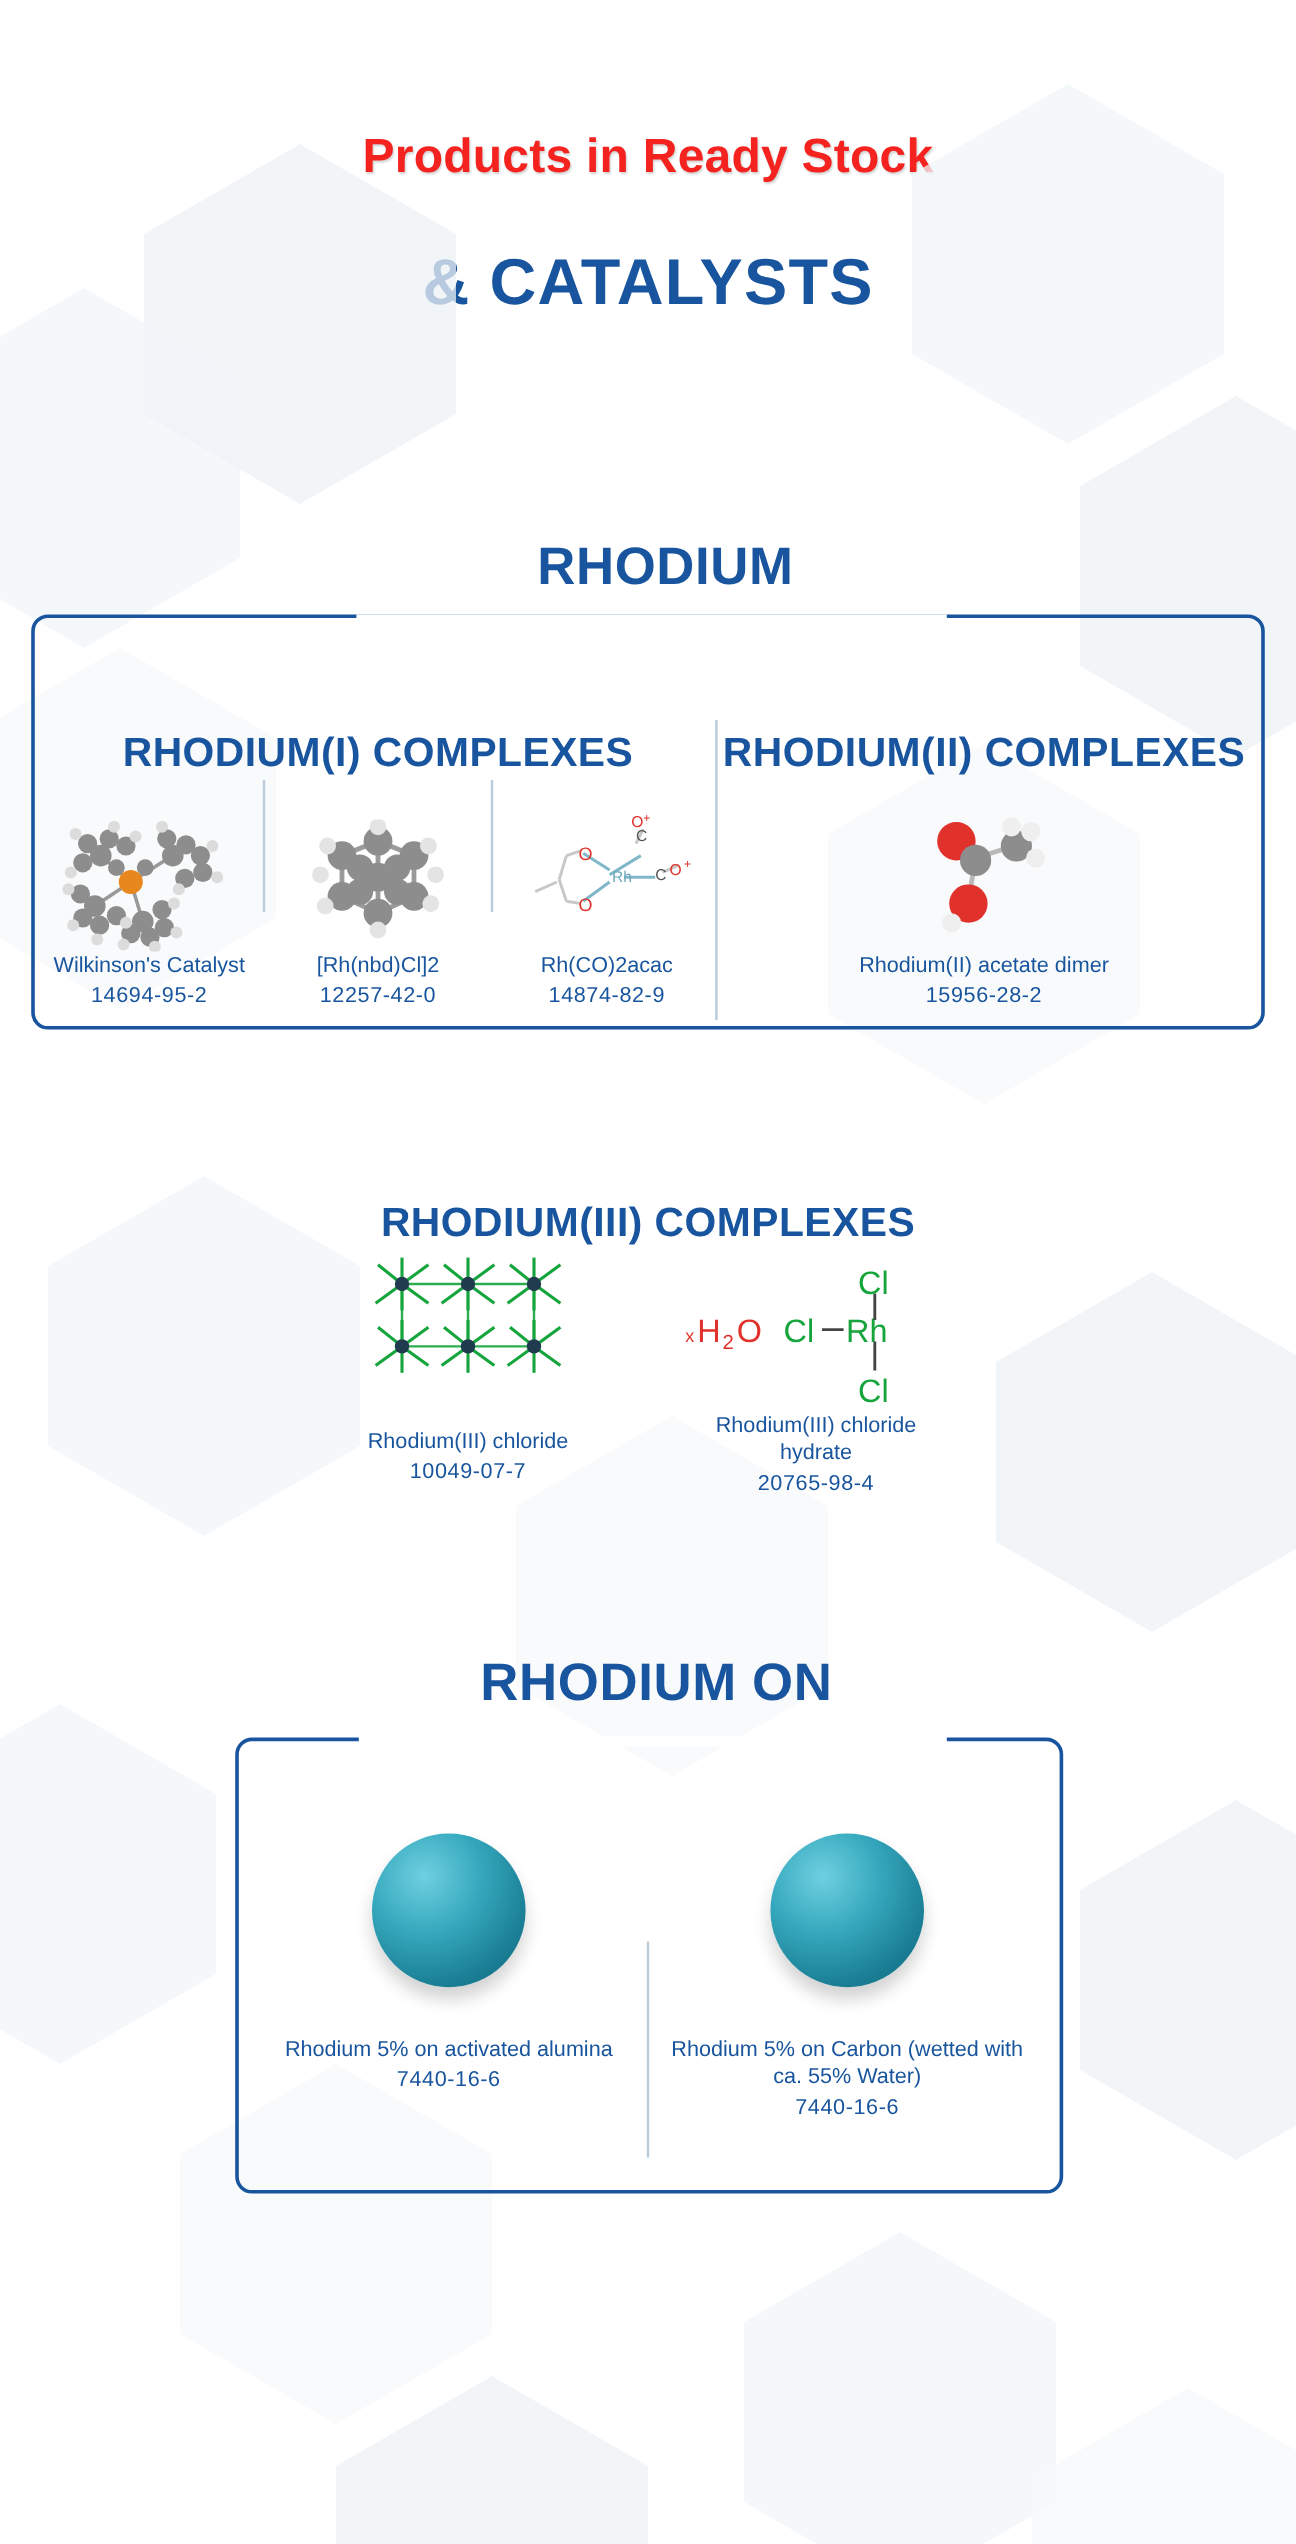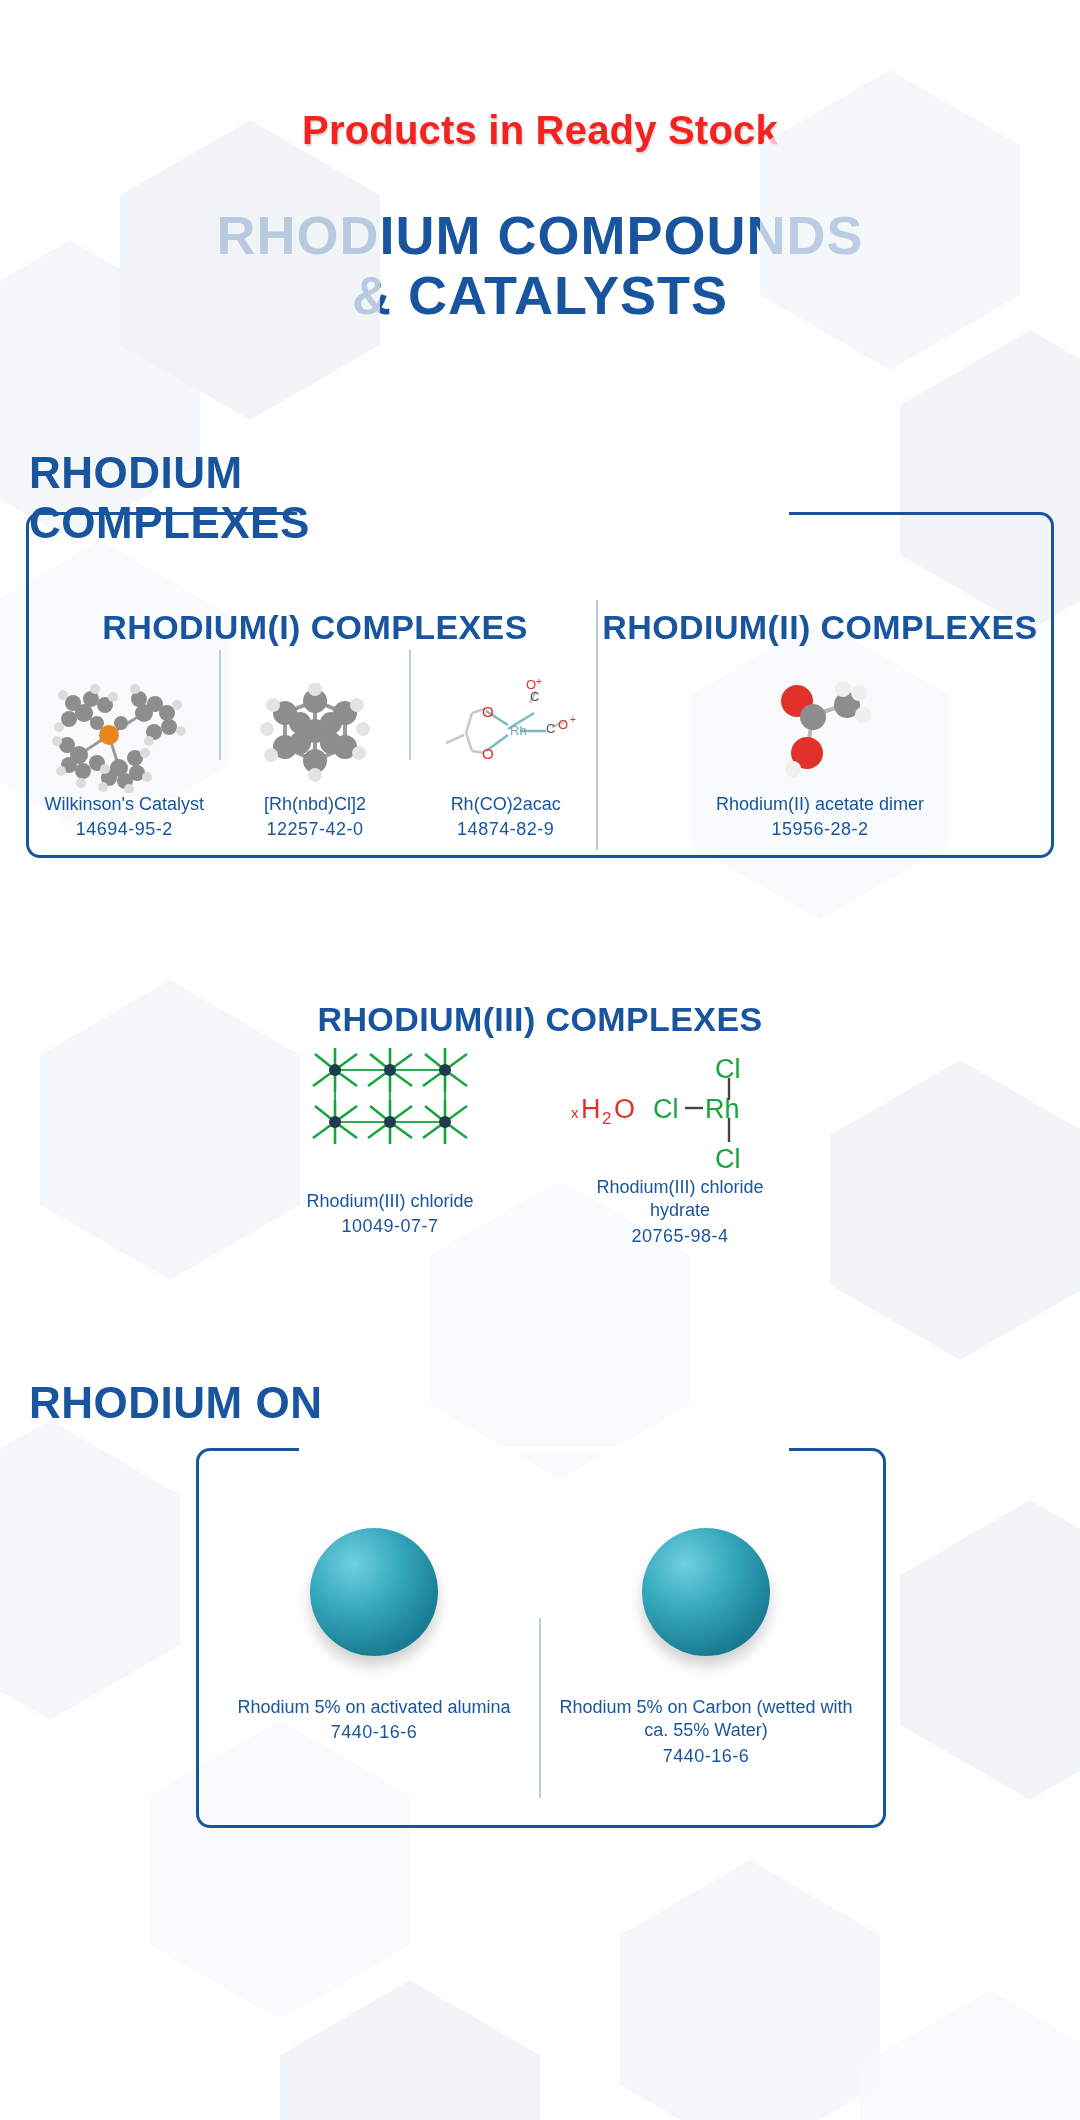--- a/index.html
+++ b/index.html
@@ -53,20 +53,21 @@
     text-align: center;
     color: #18559e;
     font-size: 54px;
     font-weight: bold;
     letter-spacing: 1px;
     line-height: 1.12;
     margin-top: 52px;
   }
 
   .section-title {
+    text-align: center;
     color: #18559e;
     font-size: 44px;
     font-weight: bold;
     line-height: 1.14;
     letter-spacing: .5px;
     margin-left: 29px;
   }
 
   .complexes-panel {
     position: absolute;
@@ -181,27 +182,25 @@
     <div class="hex b" style="left:900px; top:1500px;"></div>
     <div class="hex c" style="left:150px; top:1720px;"></div>
     <div class="hex" style="left:620px; top:1860px;"></div>
     <div class="hex b" style="left:280px; top:1980px;"></div>
     <div class="hex c" style="left:860px; top:1990px;"></div>
   </div>
 
   <div class="kicker">Products in Ready Stock</div>
 
   <div class="main-title">
-    <div>RHODIUM COMPOUNDS</div>
     <div>&amp; CATALYSTS</div>
   </div>
 
   <div class="section-title" style="position:absolute; left:0; right:0; top:448px; z-index:5;">
     <div>RHODIUM</div>
-    <div>COMPLEXES</div>
   </div>
 
   <div class="complexes-panel"></div>
 
   <div class="sub-head" style="position:absolute; left:30px; top:608px; width:570px;">RHODIUM(I) COMPLEXES</div>
 
   <div class="sub-head" style="position:absolute; left:600px; top:608px; width:440px;">RHODIUM(II) COMPLEXES</div>
 
   <div class="row" style="position:absolute; left:30px; top:650px; width:570px; height:190px;">
 

